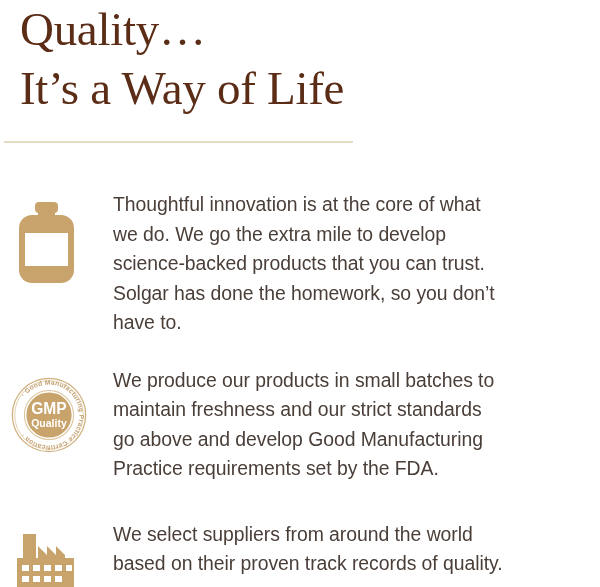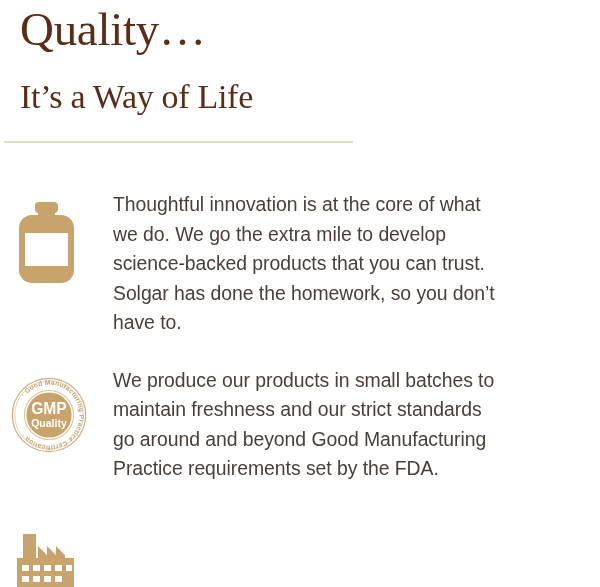--- a/index.html
+++ b/index.html
@@ -26,21 +26,21 @@
   .heading-line {
     font-family: "Liberation Serif", "DejaVu Serif", serif;
     color: #5b2d16;
     font-size: 46px;
     line-height: 55px;
     letter-spacing: -0.3px;
     white-space: nowrap;
     font-weight: 400;
   }
   .heading-line-1 { font-size: 47px; }
-  .heading-line-2 { font-size: 34px; margin-top: 12px; }
+  .heading-line-2 { font-size: 47px; margin-top: 4px; }
 
   .divider {
     position: absolute;
     left: 4px;
     top: 141px;
     width: 349px;
     height: 2px;
     background: #e4dcc2;
   }
 
@@ -133,21 +133,21 @@
 
           <text font-family="'Liberation Sans', sans-serif" font-size="8.4" font-weight="bold" fill="#c2a071" letter-spacing="0.4">
             <textPath href="#ringpath" startOffset="50%" text-anchor="middle">· Good Manufacturing Practice Certification ·</textPath>
           </text>
 
           <text x="50" y="49" text-anchor="middle" font-family="'Liberation Sans', sans-serif" font-size="20" font-weight="bold" fill="#ffffff">GMP</text>
           <text x="50" y="65" text-anchor="middle" font-family="'Liberation Sans', sans-serif" font-size="13.5" font-weight="bold" fill="#ffffff">Quality</text>
         </svg>
       </div>
     </div>
-    <div class="feature-text">We produce our products in small batches to maintain freshness and our strict standards go around and beyond Good Manufacturing Practice requirements set by the FDA.</div>
+    <div class="feature-text">We produce our products in small batches to maintain freshness and our strict standards go above and develop Good Manufacturing Practice requirements set by the FDA.</div>
   </div>
 
   <div class="feature-row row-3">
     <div class="icon-cell icon-factory">
       <svg width="62" height="55" viewBox="0 0 62 55">
         <g fill="#c8a46c">
 
           <rect x="7" y="0" width="13" height="26"></rect>
 
           <path d="M22,26 L22,12 L31,21 L31,12 L40,21 L40,12 L49,21 L49,26 Z"></path>
@@ -162,15 +162,16 @@
           <rect x="39" y="31" width="7" height="6"></rect>
           <rect x="50" y="31" width="6" height="6"></rect>
 
           <rect x="6" y="42" width="7" height="6"></rect>
           <rect x="17" y="42" width="7" height="6"></rect>
           <rect x="28" y="42" width="7" height="6"></rect>
           <rect x="39" y="42" width="7" height="6"></rect>
         </g>
       </svg>
     </div>
+    <div class="feature-text">We select suppliers from around the world based on their proven track records of quality.</div>
   </div>
 
 </div>
 
 </body></html>

